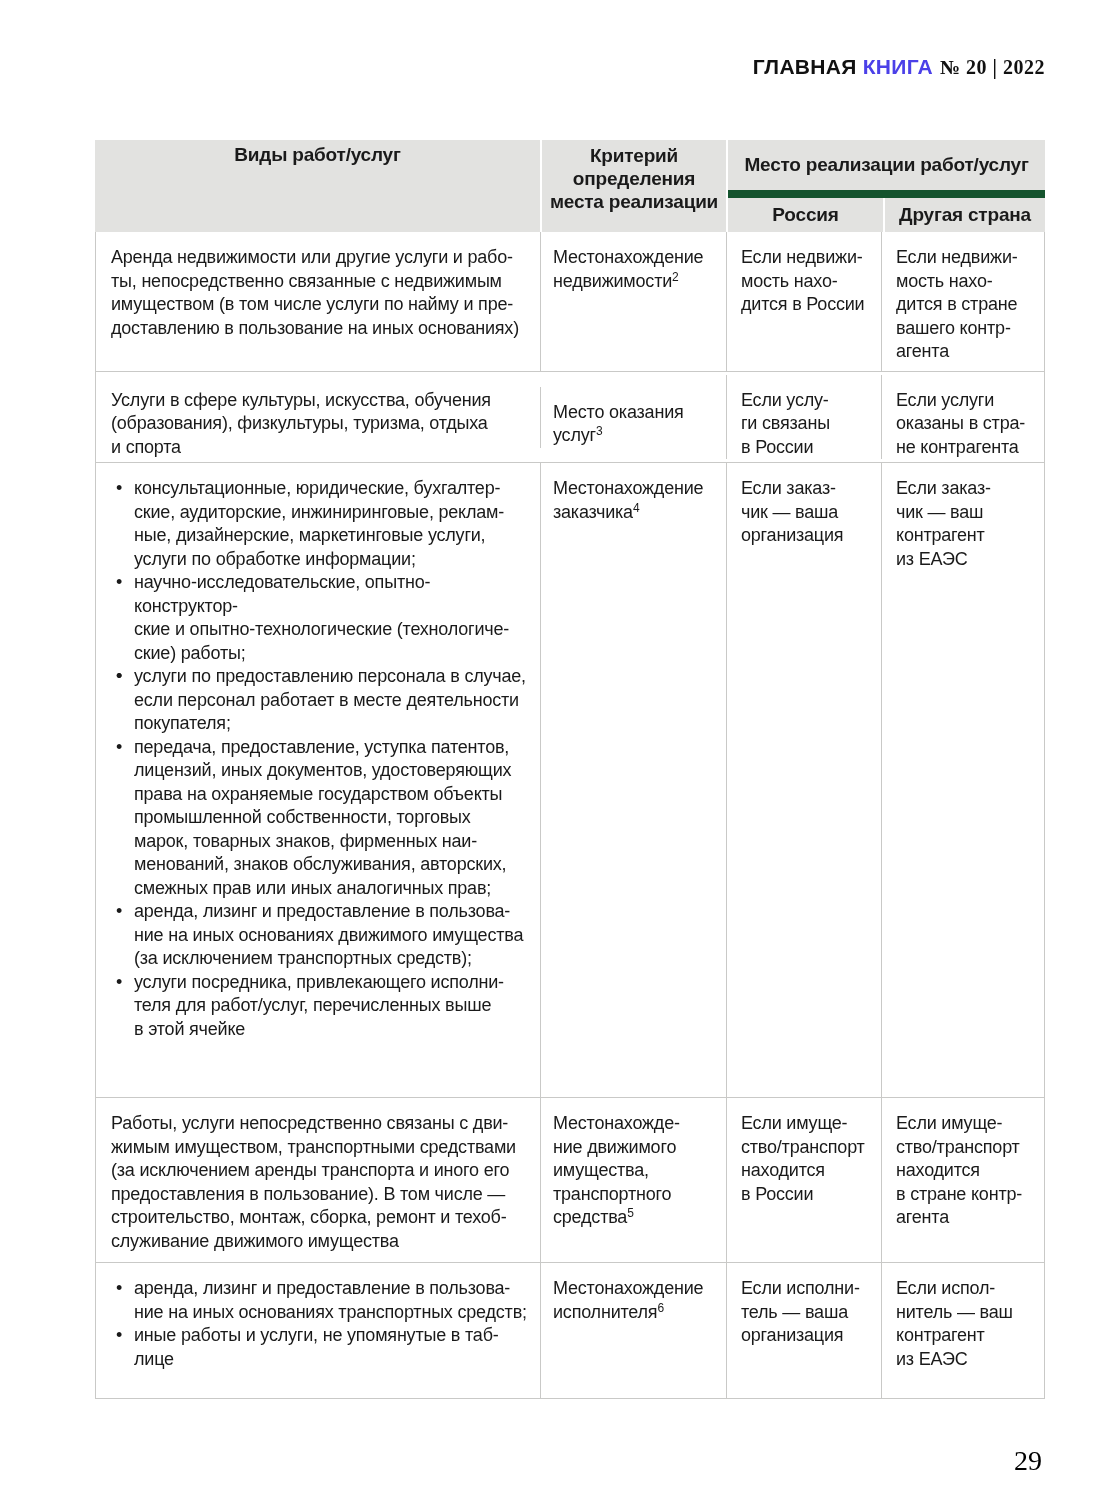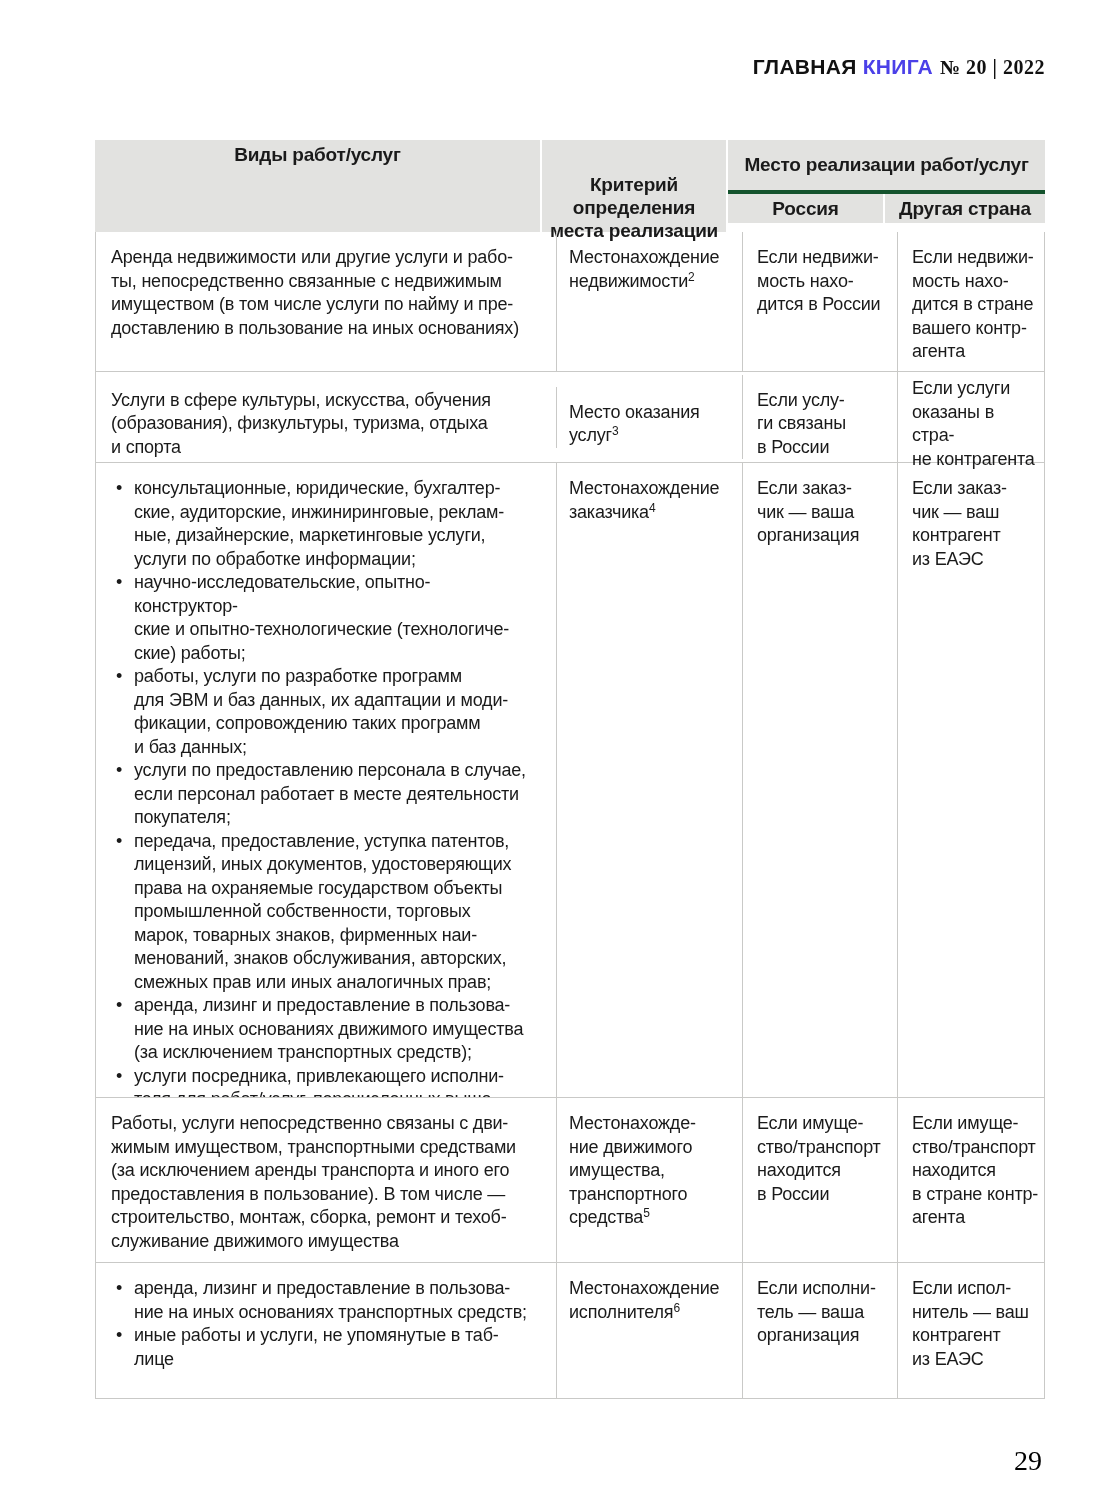--- a/index.html
+++ b/index.html
@@ -26,39 +26,39 @@
   .mag-header .t3{
     color:#111;margin-left:7px;
     font-family:Liberation Serif, serif;
     font-size:20px;letter-spacing:.5px;
   }
   
   .tbl{position:absolute;left:95px;top:140px;width:950px;}
   .thead{display:flex;width:100%;height:92px;font-weight:bold;font-size:19px;letter-spacing:-.2px;}
   .th{background:var(--hdr-gray);text-align:center;}
   .th-types{width:445px;padding-top:4px;}
-  .th-crit{width:186px;padding-top:33px;border-left:2px solid #fff;
+  .th-crit{width:186px;padding-top:4px;border-left:2px solid #fff;
            white-space:pre-line;line-height:23px;}
   .th-group{width:319px;border-left:2px solid #fff;display:flex;flex-direction:column;}
   .th-place{height:50px;padding-top:14px;}
-  .th-sub{display:flex;height:33px;border-top:4px solid #14532d;}
+  .th-sub{display:flex;height:42px;border-top:8px solid #14532d;}
   .th-russia{width:155px;display:flex;align-items:center;justify-content:center;}
   .th-other{flex:1;border-left:2px solid #fff;display:flex;align-items:center;justify-content:center;}
   .tbody{border:1px solid var(--border);border-top:none;}
   .tr{display:flex;width:100%;}
   .tr + .tr{border-top:1px solid var(--border);}
   .row-0{height:139px;}
   .row-1{height:91px;align-items:center;}
   .row-2{height:635px;}
   .row-3{height:165px;}
   .row-4{height:136px;}
   .td{font-size:18px;line-height:23.5px;letter-spacing:-.2px;overflow:hidden;}
   .td + .td{border-left:1px solid var(--border);}
   .td-types{width:444px;padding:14px 8px 0 15px;}
-  .td-crit{width:186px;padding:14px 6px 0 12px;margin-left:16px;}
+  .td-crit{width:186px;padding:14px 6px 0 12px;}
   .td-russia{width:155px;padding:14px 4px 0 14px;}
   .td-other{flex:1;padding:14px 4px 0 14px;}
   .cell-text{white-space:pre-line;}
   sup.fn{font-size:12px;line-height:0;vertical-align:6px;}
   
   .bi{position:relative;padding-left:23px;}
   .bi .dot{position:absolute;left:5px;top:0;}
   
   .page-number{
     position:absolute;right:62px;bottom:23px;
@@ -140,24 +140,21 @@
 
     <div class="tr row-2">
       <div class="td td-types">
         <div class="bi"><span class="dot">•</span><span class="cell-text">консультационные, юридические, бухгалтер-
 ские, аудиторские, инжиниринговые, реклам-
 ные, дизайнерские, маркетинговые услуги,
 услуги по обработке информации;</span></div>
         <div class="bi"><span class="dot">•</span><span class="cell-text">научно-исследовательские, опытно-конструктор-
 ские и опытно-технологические (технологиче-
 ские) работы;</span></div>
-        <div class="bi"><span class="dot">•</span><span class="cell-text">работы, услуги по разработке программ
-для ЭВМ и баз данных, их адаптации и моди-
-фикации, сопровождению таких программ
-и баз данных;</span></div>
+        <div class="bi"><span class="dot">•</span></div>
         <div class="bi"><span class="dot">•</span><span class="cell-text">услуги по предоставлению персонала в случае,
 если персонал работает в месте деятельности
 покупателя;</span></div>
         <div class="bi"><span class="dot">•</span><span class="cell-text">передача, предоставление, уступка патентов,
 лицензий, иных документов, удостоверяющих
 права на охраняемые государством объекты
 промышленной собственности, торговых
 марок, товарных знаков, фирменных наи-
 менований, знаков обслуживания, авторских,
 смежных прав или иных аналогичных прав;</span></div>

